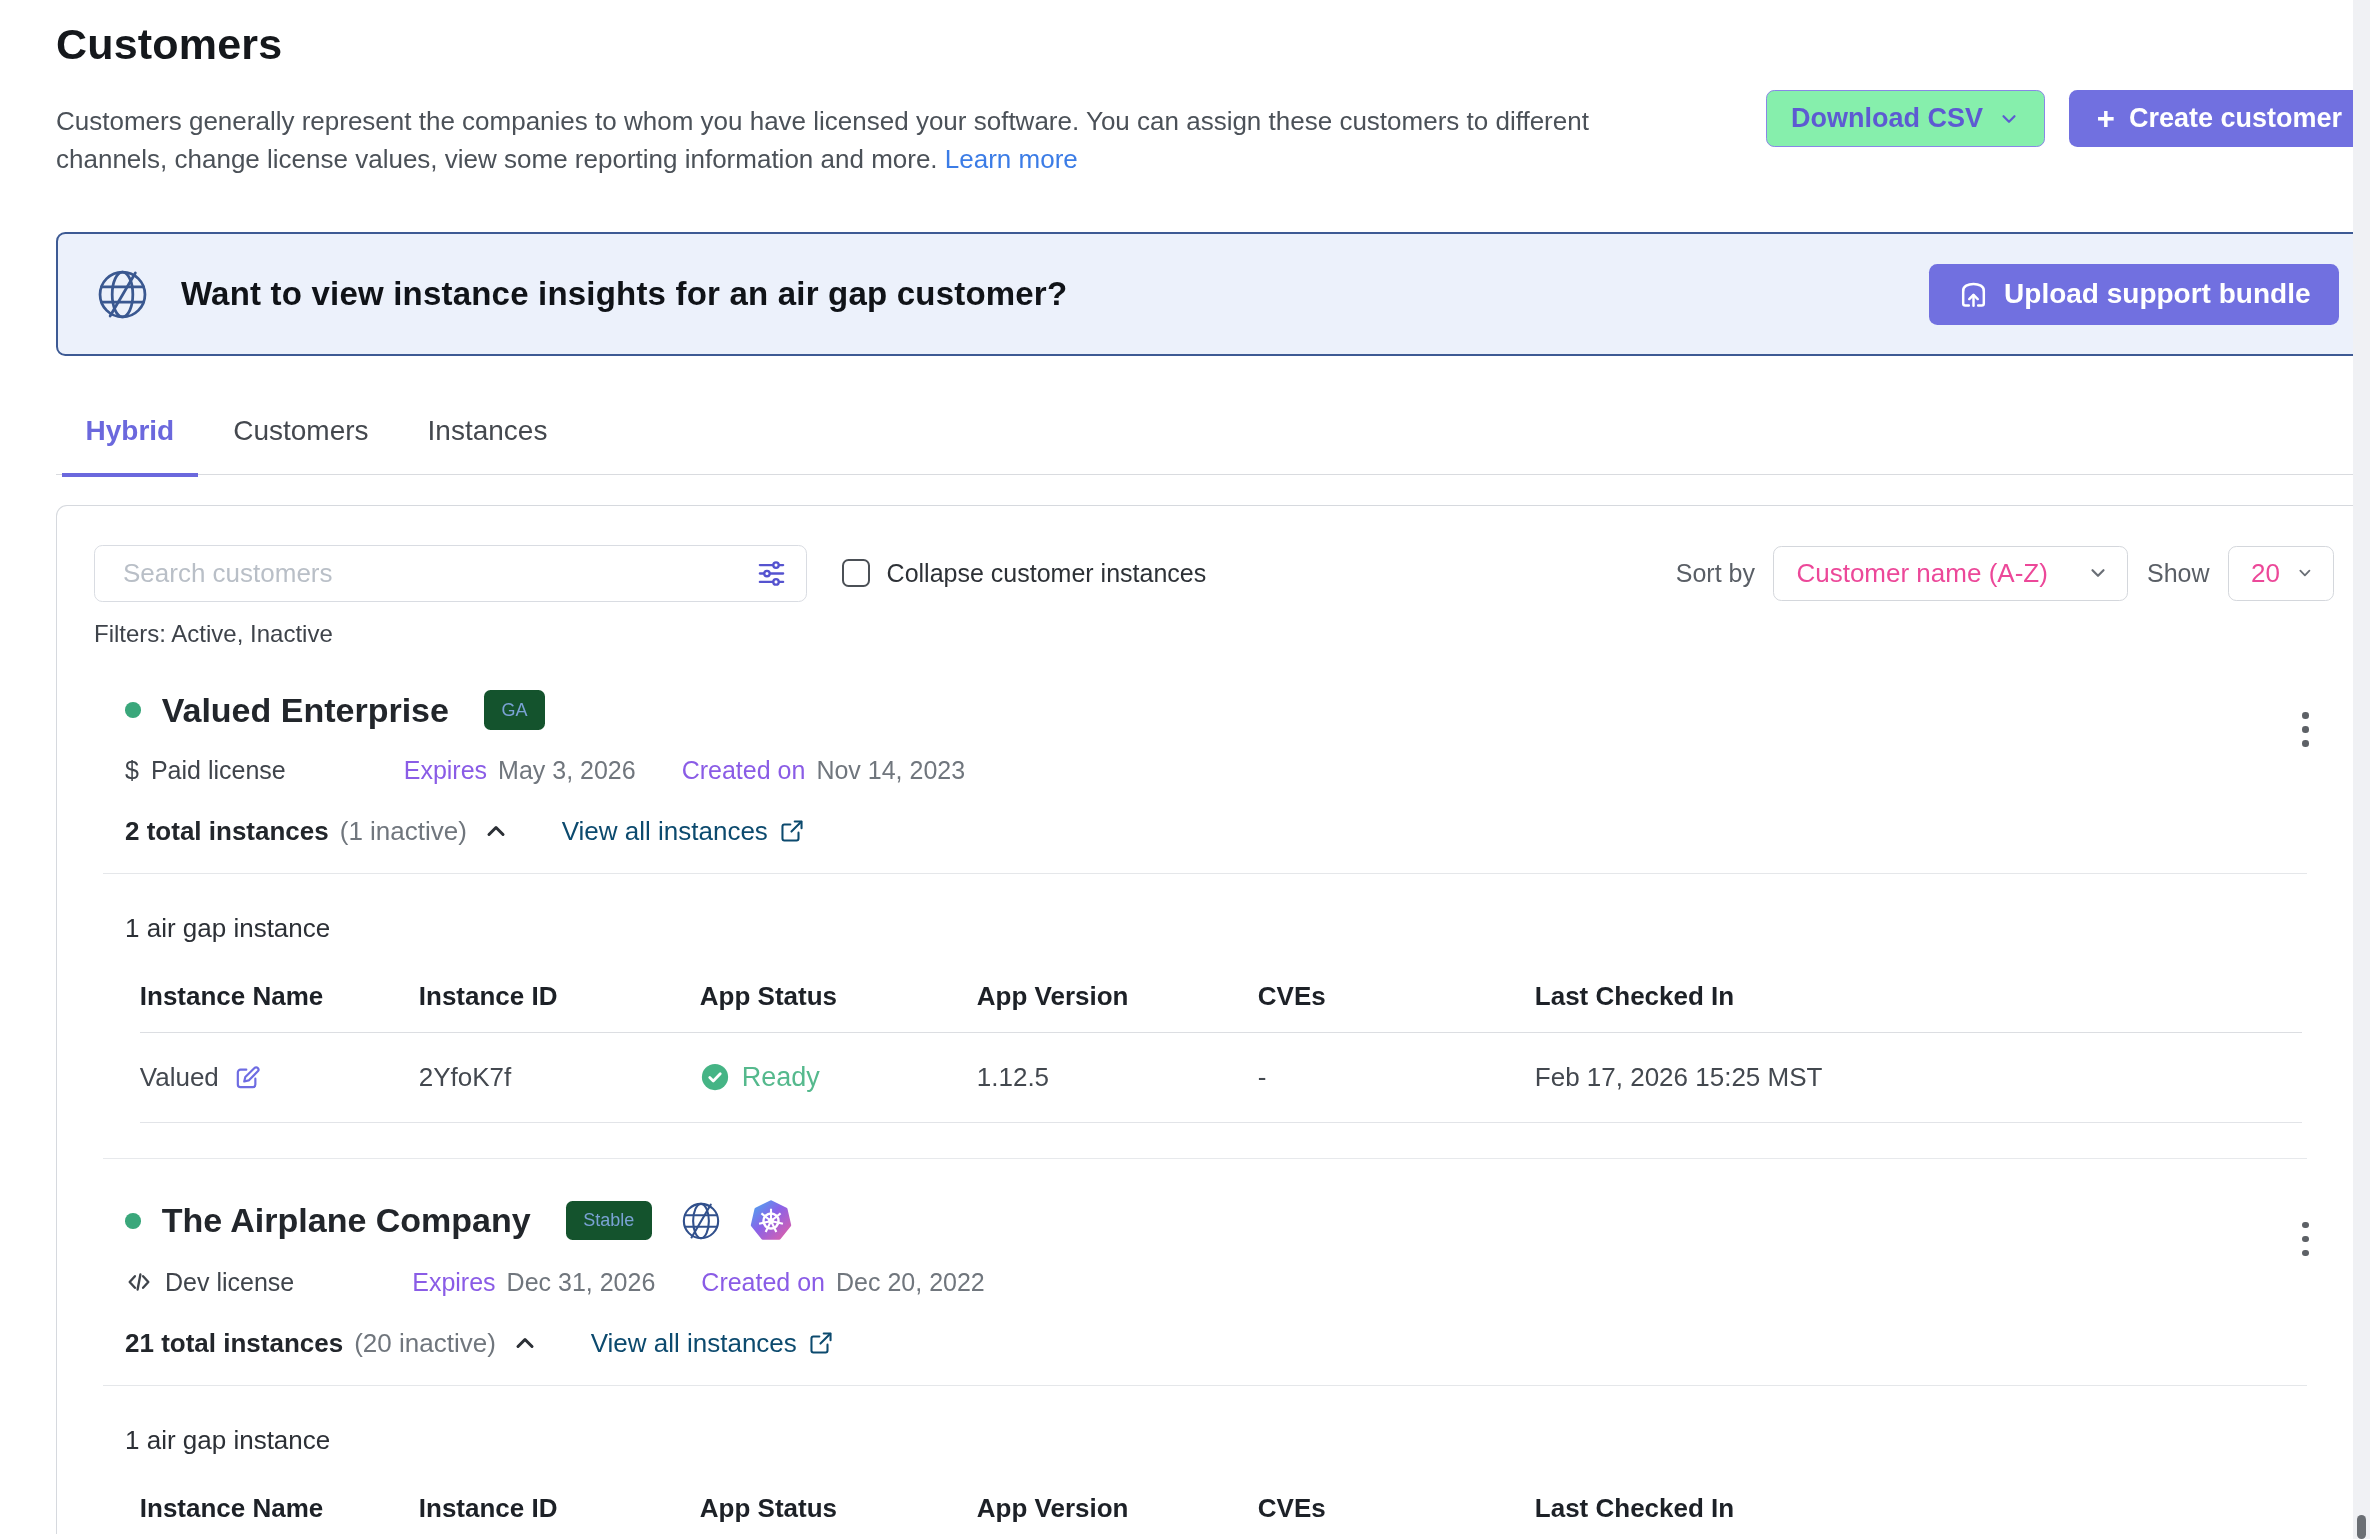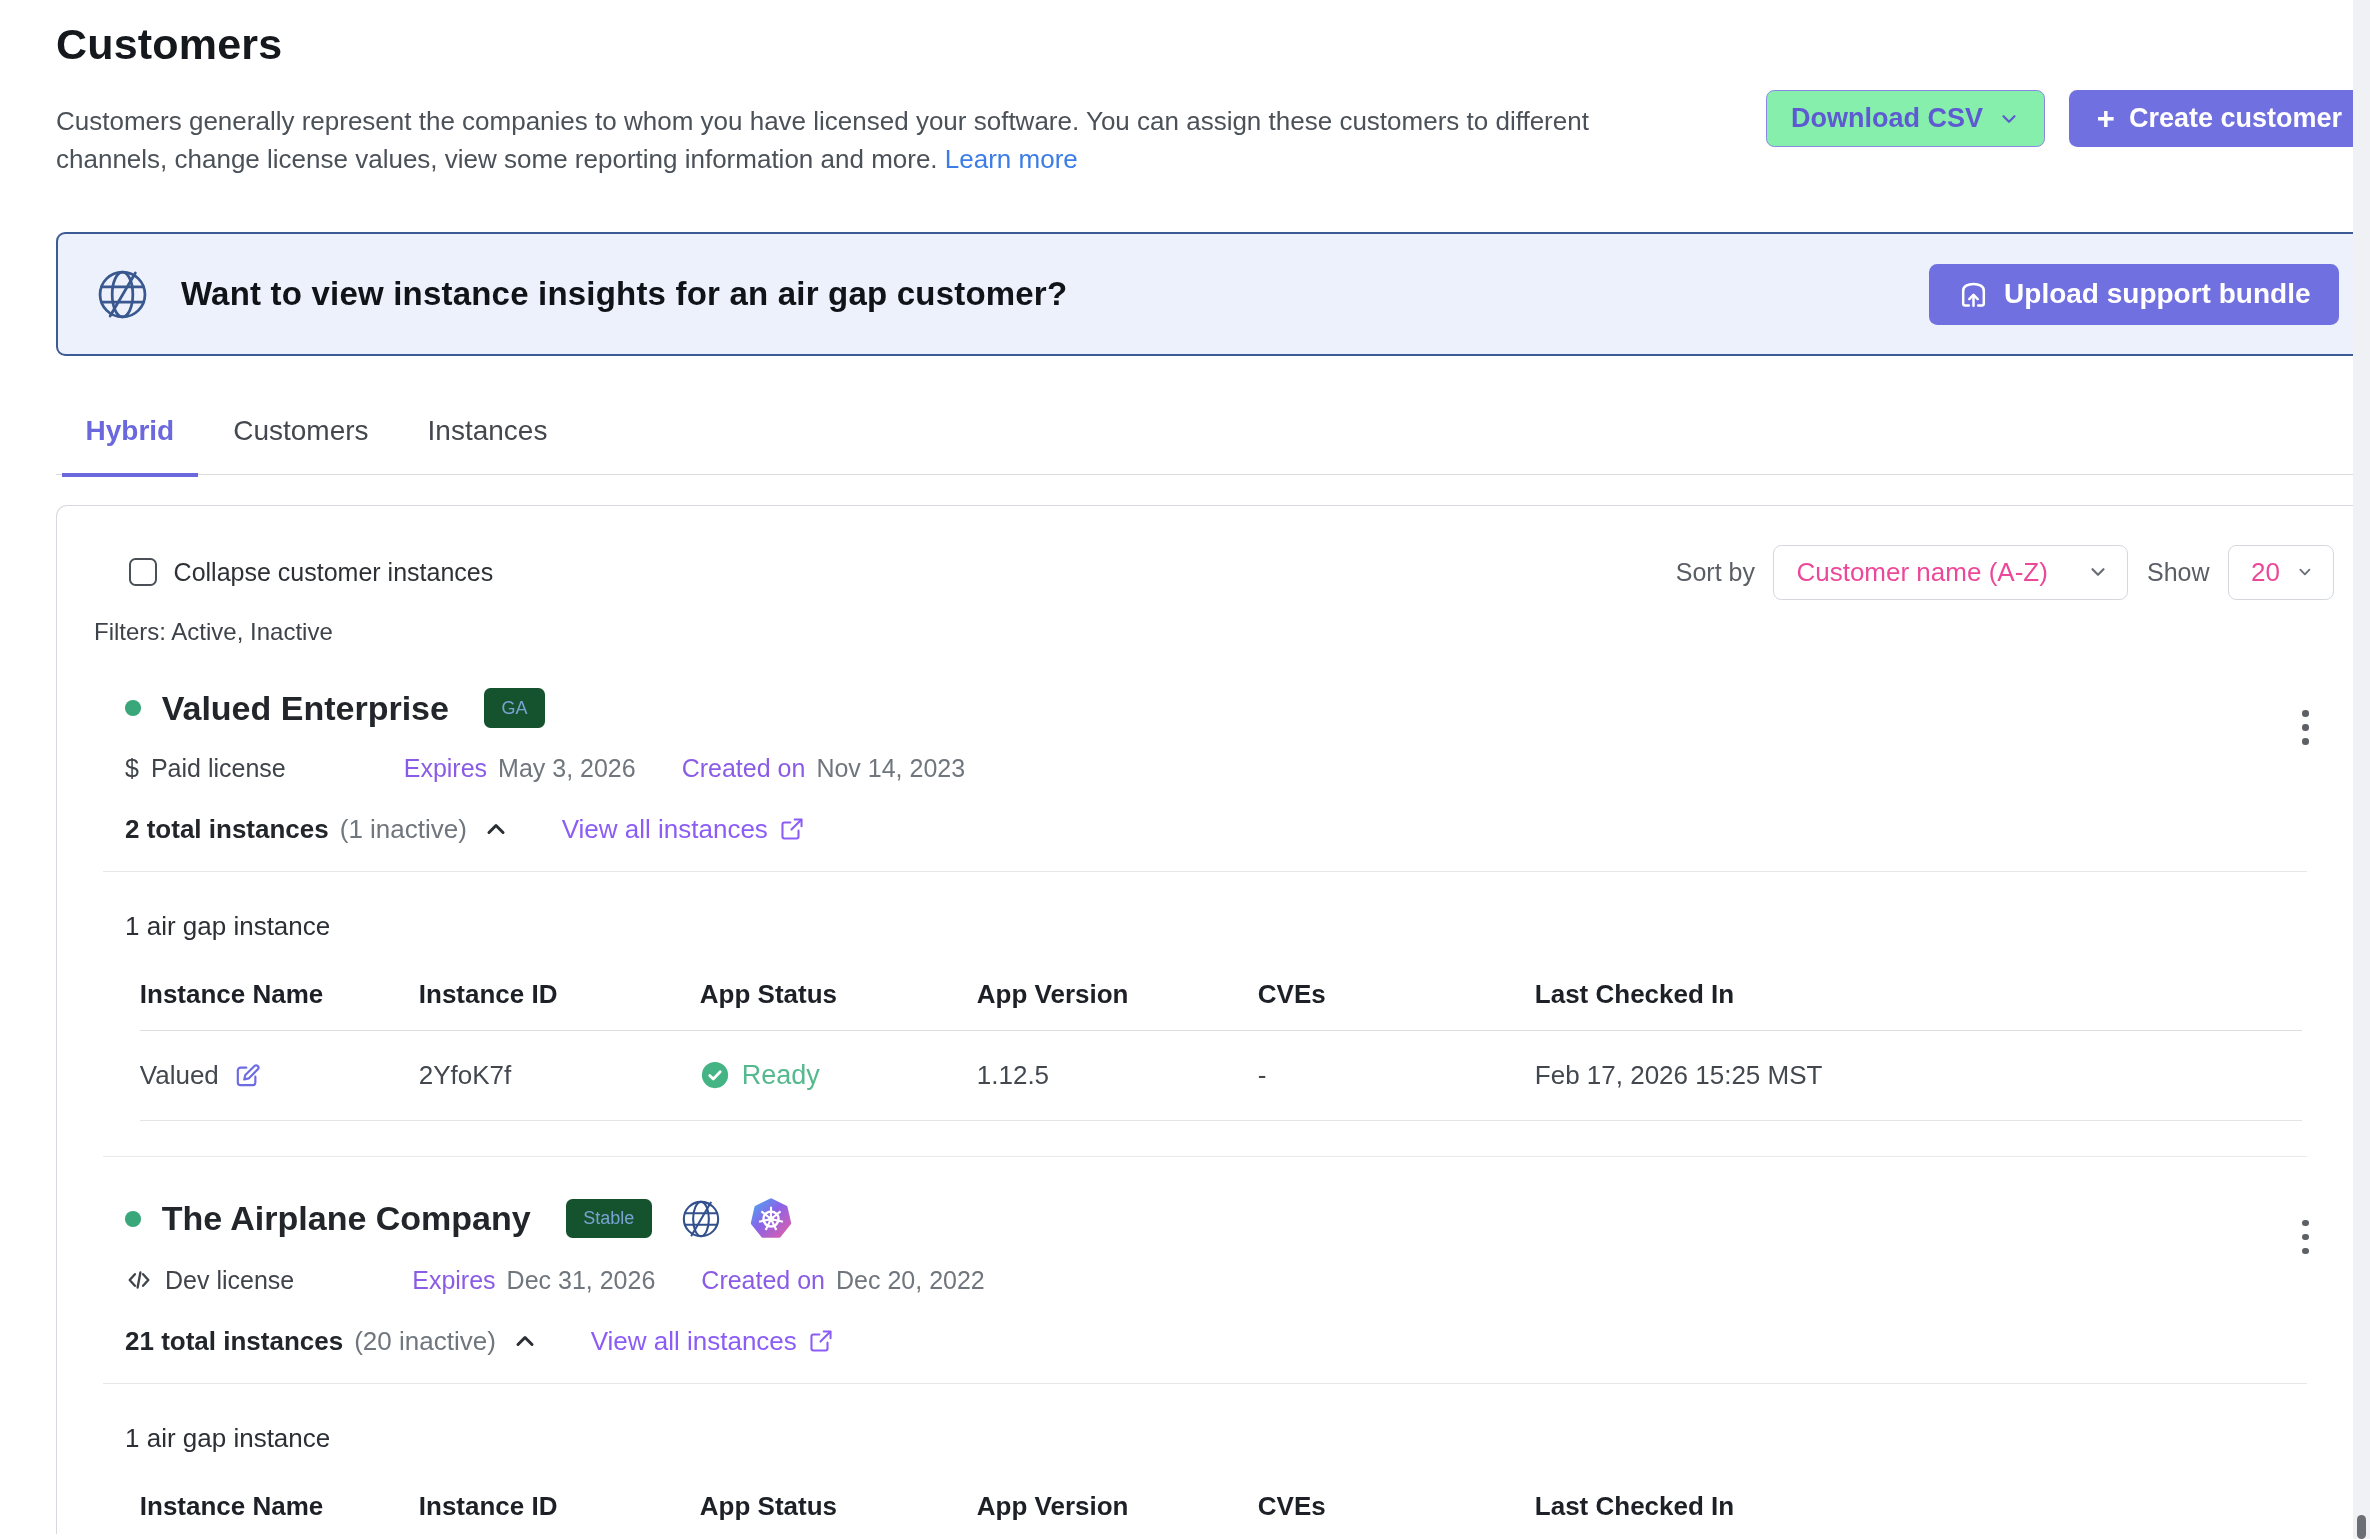--- a/index.html
+++ b/index.html
@@ -77,21 +77,21 @@
   .meta-pair { display:flex; gap:11px; }
   .meta-pair.expires { margin-left:118px; }
   .meta-pair.created { margin-left:46px; }
   .violet { color:#8a5ce6; }
   .muted { color:#70767d; }
 
   .instances-row { margin-top:31px; display:flex; align-items:center; font-size:26px; }
   .inst-count { font-weight:700; color:#22262b; }
   .inst-inactive { margin-left:11px; color:#70767d; }
   .caret-btn { margin-left:14.8px; width:28px; height:28px; color:#2c3036; cursor:pointer; }
-  .view-all { margin-left:52px; display:flex; align-items:center; gap:11px; color:#8b5cf6;
+  .view-all { margin-left:52px; display:flex; align-items:center; gap:11px; color:#0c4a6e;
               text-decoration:none; cursor:pointer;text-align:center; }
   .ext-ic { width:26px; height:26px; }
 
   .divider { border-top:1.8px solid #e5e7ea; margin:26px 27px 0 9.2px; }
   .cust-sep { border-top:1.8px solid #e7e9ec; margin:35px 27px 0 9.2px; }
 
   .airgap-heading { margin-top:39px; font-size:26px; font-weight:500; color:#2c3036; }
 
   table.inst-table { margin:24px 0 0 14.8px; width:2162px; border-collapse:collapse; table-layout:fixed; }
   .inst-table th { text-align:left; font-size:26px; font-weight:700; color:#1d2127;
@@ -228,20 +228,26 @@
 
   <div class="tabs">
     <div class="tab active">Hybrid</div>
     <div class="tab">Customers</div>
     <div class="tab">Instances</div>
   </div>
 
   <div class="card">
 
     <div class="toolbar">
+      <div class="search-wrap">
+        <input class="search-input" type="text" placeholder="Search customers" style="">
+        <svg class="filter-ic" viewBox="0 0 34 34" width="31" height="31">
+            <use href="#i-filter"></use>
+          </svg>
+      </div>
       <div class="collapse-group">
         <div class="checkbox"></div>
         <span class="collapse-label">Collapse customer instances</span>
       </div>
       <div class="sort-area">
         <span class="ctl-label">Sort by</span>
         <div class="select sort">
           <span class="sel-val">Customer name (A-Z)</span>
           <svg class="chev" viewBox="0 0 24 24" width="22" height="22">
               <use href="#i-chevron-down"></use>

